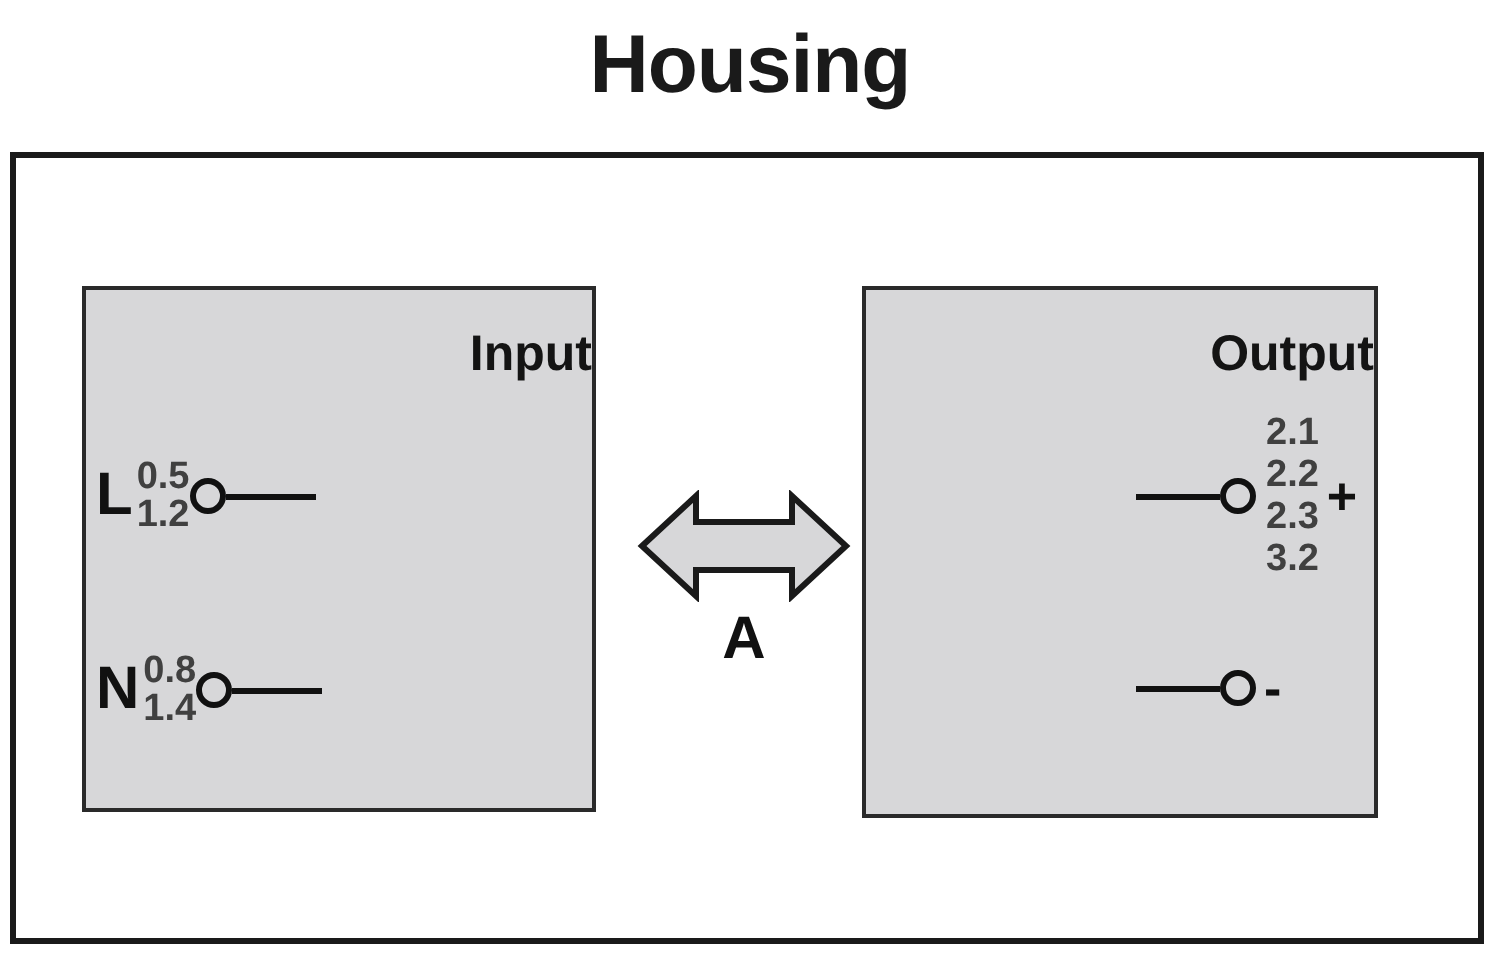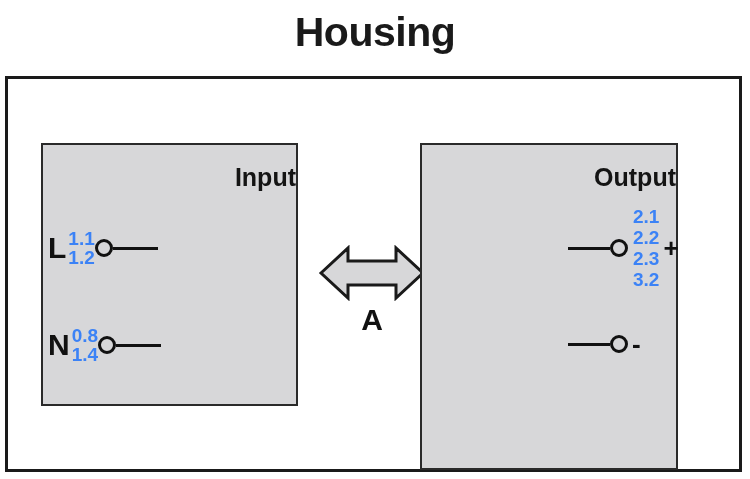--- a/index.html
+++ b/index.html
@@ -53,24 +53,24 @@
     border: 2px solid #2a2a2a;
     box-sizing: border-box;
   }
   #input-box {
     left: 41px;
     top: 143px;
     width: 257px;
     height: 263px;
   }
   #output-box {
-    left: 420px;
+    left: 431px;
     top: 143px;
     width: 258px;
-    height: 327px;
+    height: 266px;
   }
   .module-title {
     position: absolute;
     left: 0;
     top: 18px;
     width: 100%;
     text-align: right;
     font-size: 25px;
     font-weight: bold;
     color: #141414;
@@ -90,21 +90,21 @@
     line-height: 30px;
     color: #111111;
     margin-right: 2px;
   }
   .num-stack {
     display: flex;
     flex-direction: column;
     font-size: 19px;
     font-weight: bold;
     line-height: 19px;
-    color: #3b82f6;
+    color: #404040;
   }
   .num-stack.four {
     font-size: 19px;
     line-height: 21px;
   }
   .num-stack span {
     white-space: nowrap;
   }
 
   
@@ -170,21 +170,21 @@
 
   <div id="housing-box"></div>
 
   <div id="input-box" class="module-box">
     <div class="module-title">Input</div>
   </div>
 
   <div id="terminal-l" class="terminal">
     <span class="phase-letter">L</span>
     <span class="num-stack">
-      <span>1.1</span>
+      <span>0.5</span>
       <span>1.2</span>
     </span>
     <span class="term-circle"></span>
     <span class="lead"></span>
   </div>
 
   <div id="terminal-n" class="terminal">
     <span class="phase-letter">N</span>
     <span class="num-stack">
       <span>0.8</span>

